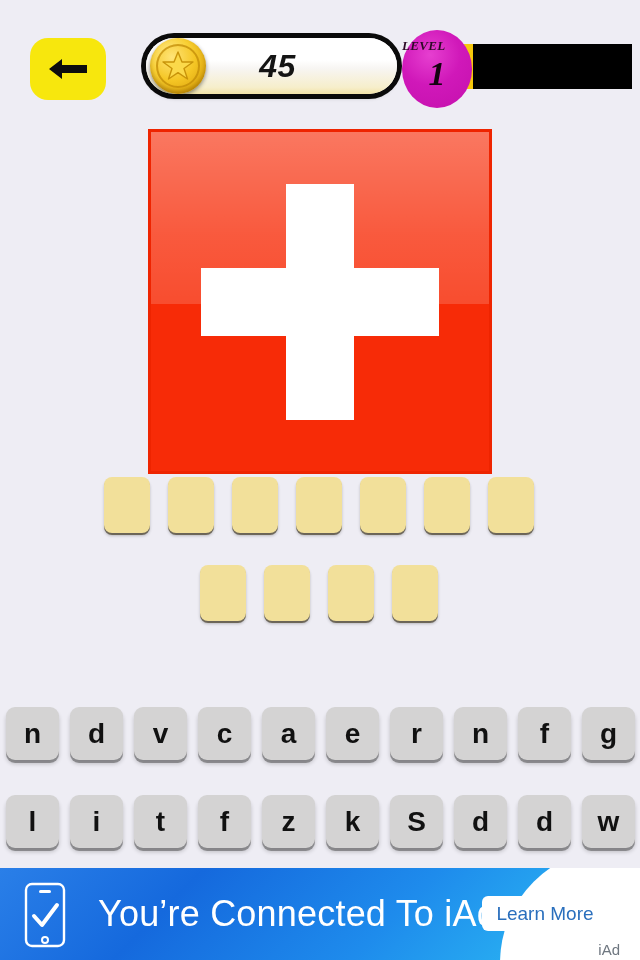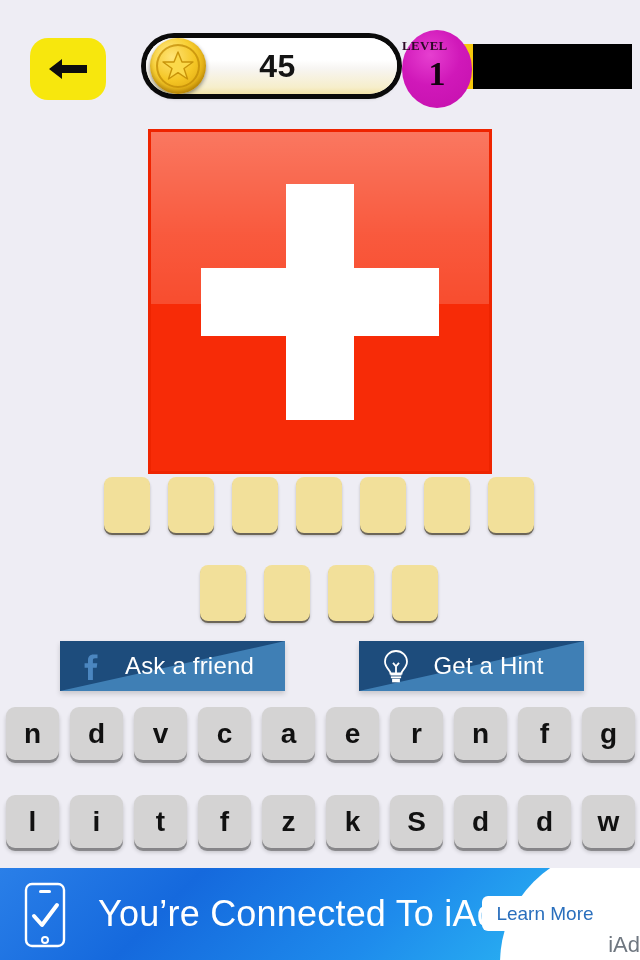--- a/index.html
+++ b/index.html
@@ -5,21 +5,21 @@
   * { box-sizing: border-box; margin: 0; padding: 0; }
   html, body {
     width: 640px; height: 960px;
     background: #eeedf4;
     font-family: "Liberation Sans", sans-serif;
     overflow: hidden;
   }
   #app { position: relative; width: 640px; height: 960px; }
 
   
-  #topbar { position: absolute; left: 0; top: 0; width: 640px; height: 120px; }
+  #topbar { position: absolute; left: 0; top: 0; width: 640px; height: 120px; font-style: italic; }
 
   #back-button {
     position: absolute; left: 30px; top: 38px;
     width: 76px; height: 62px;
     background: #f7e70d;
     border-radius: 18px;
     cursor: pointer;
   }
   #back-button .arrow {
     position: absolute; left: 50%; top: 50%;
@@ -204,22 +204,22 @@
     position: absolute; left: 482px; top: 28px;
     width: 126px; height: 35px; border-radius: 6px;
     background: linear-gradient(to right, #ffffff 0%, #ffffff 42%, rgba(255,255,255,.62) 78%, rgba(255,255,255,.18) 100%);
     z-index: 3;
     display: flex; align-items: center; justify-content: center;
     font-size: 19px; color: #2a6fbd;
     cursor: pointer;
     text-align: center;
   }
   #ad-mark {
-    position: absolute; right: 0; bottom: 2px;
-    font-size: 22px; color: #6f7780; z-index: 4;
+    position: absolute; right: 20px; bottom: 2px;
+    font-size: 15px; color: #6f7780; z-index: 4;
   }
 </style>
 </head>
 <body>
 
 <div id="app">
 
   <div id="topbar">
 
     <div id="back-button">
@@ -263,43 +263,21 @@
     <div class="answer-tile"></div>
     <div class="answer-tile"></div>
   </div>
   <div class="answer-row" id="answer-row-2">
     <div class="answer-tile"></div>
     <div class="answer-tile"></div>
     <div class="answer-tile"></div>
     <div class="answer-tile"></div>
   </div>
 
-  <div class="action-btn" id="ask-friend-button">
-    <div class="diag"></div>
-    <svg class="btn-icon" viewBox="0 0 38 38">
-      <path d="M23.5 7.5 h-4.2 c-3.2 0-5.3 2.1-5.3 5.4 v3.3 h-3.4 v4.6 h3.4 V33 h4.9 V20.8 h3.8 l0.6-4.6 h-4.4 v-2.8 c0-1.3 0.4-2.2 2.2-2.2 h2.4 Z" fill="#4b86c0"></path>
-    </svg>
-    <div class="btn-label">Ask a friend</div>
-  </div>
-
-  <div class="action-btn" id="get-hint-button">
-    <div class="diag"></div>
-    <svg class="btn-icon" viewBox="0 0 38 38">
-      <g fill="none" stroke="#ffffff" stroke-width="1.8">
-        <path d="M19 4 C12.8 4 8 8.7 8 14.6 c0 4 2.2 6.6 3.9 8.6 c1 1.2 1.6 2.1 1.6 3.3 h11 c0-1.2 0.6-2.1 1.6-3.3 c1.7-2 3.9-4.6 3.9-8.6 C30 8.7 25.2 4 19 4 Z"></path>
-        <path d="M19 26.5 v-7.2"></path>
-        <path d="M19 19.3 l-3-3.4"></path>
-        <path d="M19 19.3 l3-3.4"></path>
-        <path d="M13.5 27.6 h11"></path>
-        <path d="M13.9 30.3 h10.2"></path>
-        <path d="M16 32.6 h6 v1.8 h-6 Z"></path>
-      </g>
-    </svg>
-    <div class="btn-label">Get a Hint</div>
-  </div>
+
 
   <div class="key-row" id="key-row-1">
     <div class="key">n</div>
     <div class="key">d</div>
     <div class="key">v</div>
     <div class="key">c</div>
     <div class="key">a</div>
     <div class="key">e</div>
     <div class="key">r</div>
     <div class="key">n</div>

